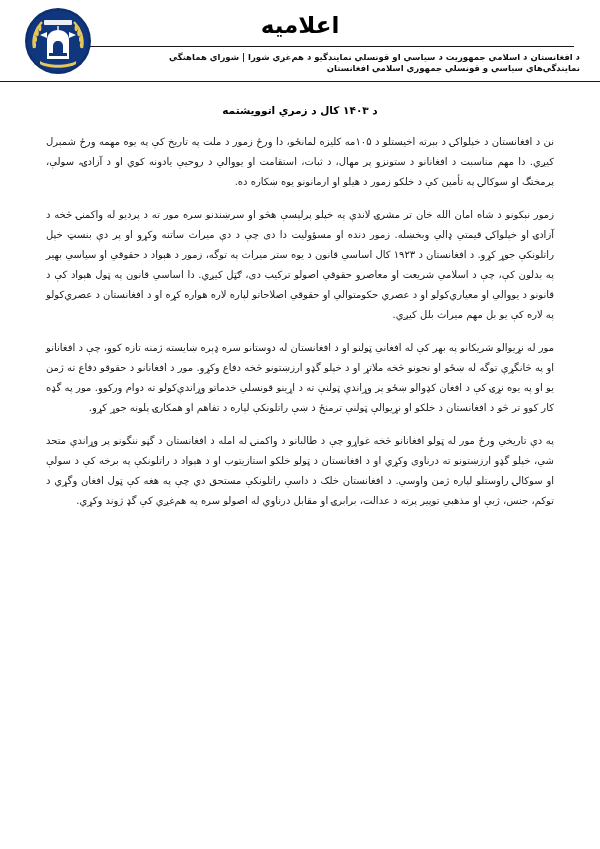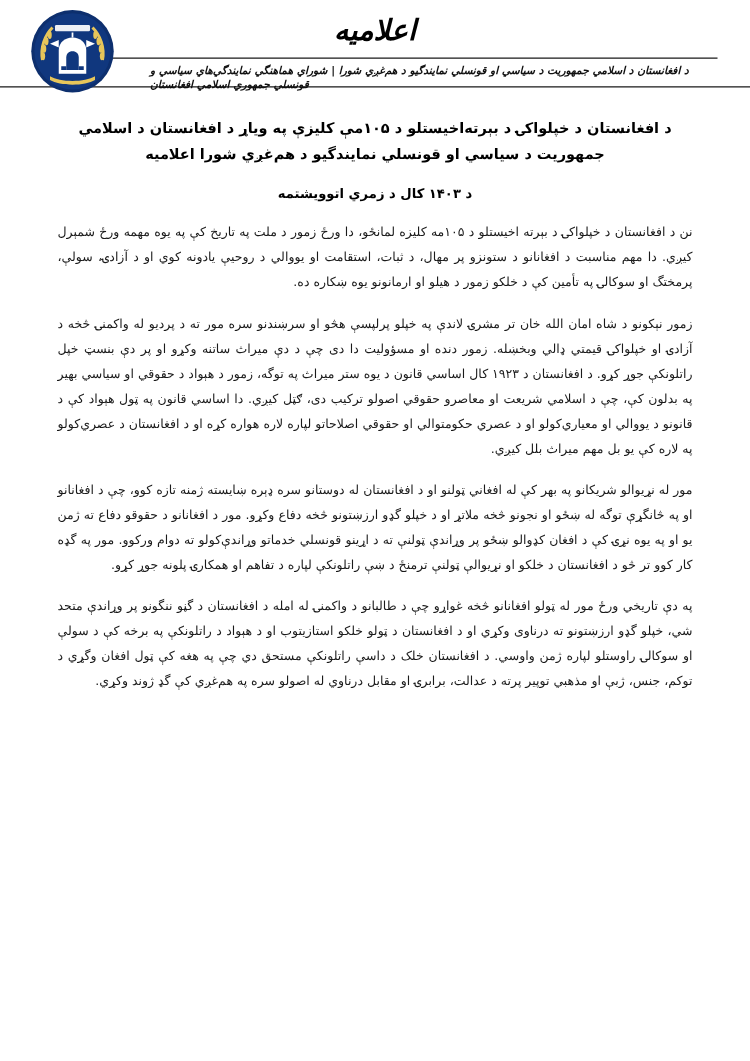--- a/index.html
+++ b/index.html
@@ -13,24 +13,23 @@
     font-family: "DejaVu Sans", "Liberation Sans", sans-serif;
     color: #111111;
     position: relative;
     overflow: hidden;
   }
 
   
   .header {
     position: relative;
     width: 600px;
-    height: 70px;
+    height: 82px;
     border-bottom: 1.5px solid #1a1a1a;
     box-sizing: border-box;
-    font-style: italic;
   }
   .header-band {
     position: absolute;
     top: 6px;
     right: 0;
     left: 0;
     height: 38px;
     display: flex;
     align-items: center;
     justify-content: center;
@@ -48,22 +47,22 @@
     top: 46px;
     right: 26px;
     left: 26px;
     height: 1.2px;
     background: #1a1a1a;
   }
   .header-sub {
     position: absolute;
     top: 52px;
     right: 20px;
-    left: 120px;
-    text-align: left;
+    left: 132px;
+    text-align: right;
     font-size: 8.5px;
     line-height: 1.35;
     color: #111111;
     direction: rtl;
     font-weight: bold;
   }
 
   
   .emblem {
     position: absolute;
@@ -151,21 +150,20 @@
       <rect x="27" y="49" width="4" height="3" fill="#10377e"></rect>
       <rect x="41" y="49" width="4" height="3" fill="#10377e"></rect>
 
       <path d="M18 57 C26 62 46 62 54 57 L54 60 C46 65 26 65 18 60 Z" fill="#e7c65a"></path>
     </svg>
   </div>
 </div>
 
 <div class="doc">
 
-  <h1 class="doc-title">د افغانستان د خپلواکۍ د بېرته‌اخيستلو د ۱۰۵مې کليزې په وياړ د افغانستان د اسلامي جمهوريت د سياسي او قونسلي نمايندگيو د هم‌غږي شورا اعلاميه</h1>
 
   <div class="doc-date">د ۱۴۰۳ کال د زمري اتوويشتمه</div>
 
   <p class="para">نن د افغانستان د خپلواکۍ د بېرته اخيستلو د ۱۰۵مه کليزه لمانځو، دا ورځ زمور د ملت په تاريخ کې په يوه مهمه ورځ شمېرل کيږي. دا مهم مناسبت د افغانانو د ستونزو پر مهال، د ثبات، استقامت او يووالي د روحيې يادونه کوي او د آزادۍ، سولې، پرمختگ او سوکالۍ په تأمين کې د خلکو زمور د هيلو او ارمانونو يوه ښکاره ده.</p>
   <p class="para">زمور نېکونو د شاه امان الله خان تر مشرۍ لاندې په خپلو پرلپسې هڅو او سرښندنو سره مور ته د پردیو له واکمنۍ څخه د آزادۍ او خپلواکۍ قيمتي ډالي وبخښله. زمور دنده او مسؤوليت دا دی چې د دې ميراث ساتنه وکړو او پر دې بنسټ خپل راتلونکې جوړ کړو. د افغانستان د ۱۹۲۳ کال اساسي قانون د يوه ستر ميراث په توگه، زمور د هېواد د حقوقي او سياسي بهير په بدلون کې، چې د اسلامي شريعت او معاصرو حقوقي اصولو ترکيب دی، ګټل کيږي. دا اساسي قانون په ټول هېواد کې د قانونو د يووالي او معياري‌کولو او د عصري حکومتوالي او حقوقي اصلاحاتو لپاره لاره هواره کړه او د افغانستان د عصري‌کولو په لاره کې يو بل مهم ميراث بلل کيږي.</p>
   <p class="para">مور له نړيوالو شريکانو په بهر کې له افغاني ټولنو او د افغانستان له دوستانو سره ډېره ښايسته ژمنه تازه کوو، چې د افغانانو او په څانگړې توگه له ښځو او نجونو څخه ملاتړ او د خپلو گډو ارزښتونو څخه دفاع وکړو. مور د افغانانو د حقوقو دفاع ته ژمن يو او په يوه نړۍ کې د افغان کډوالو ښځو پر وړاندې ټولنې ته د اړينو قونسلي خدماتو وړاندې‌کولو ته دوام ورکوو. مور په گډه کار کوو تر څو د افغانستان د خلکو او نړيوالې ټولنې ترمنځ د ښې راتلونکې لپاره د تفاهم او همکارۍ پلونه جوړ کړو.</p>
   <p class="para">په دې تاريخي ورځ مور له ټولو افغانانو څخه غواړو چې د طالبانو د واکمنۍ له امله د افغانستان د گڼو ننگونو پر وړاندې متحد شي، خپلو گډو ارزښتونو ته درناوی وکړي او د افغانستان د ټولو خلکو استازيتوب او د هېواد د راتلونکې په برخه کې د سولې او سوکالۍ راوستلو لپاره ژمن واوسي. د افغانستان خلک د داسې راتلونکې مستحق دي چې په هغه کې ټول افغان وگړي د توکم، جنس، ژبې او مذهبي توپير پرته د عدالت، برابرۍ او مقابل درناوي له اصولو سره په هم‌غږي کې گډ ژوند وکړي.</p>
 
 </div>
 

